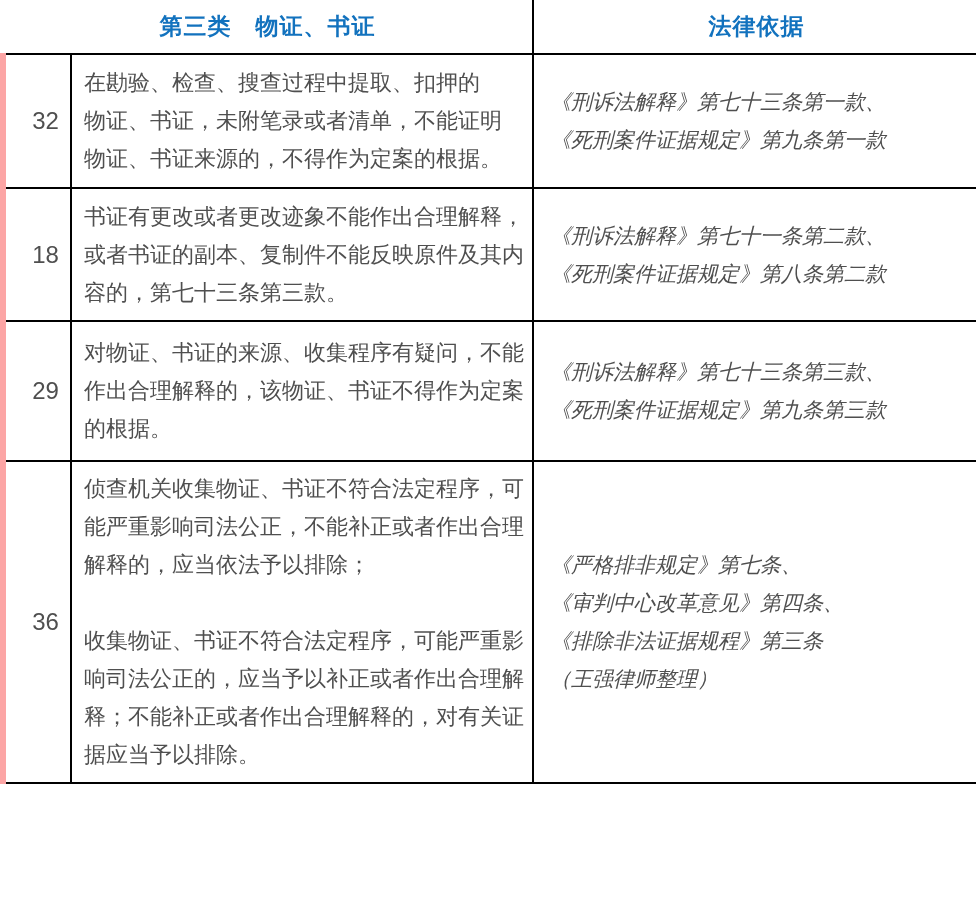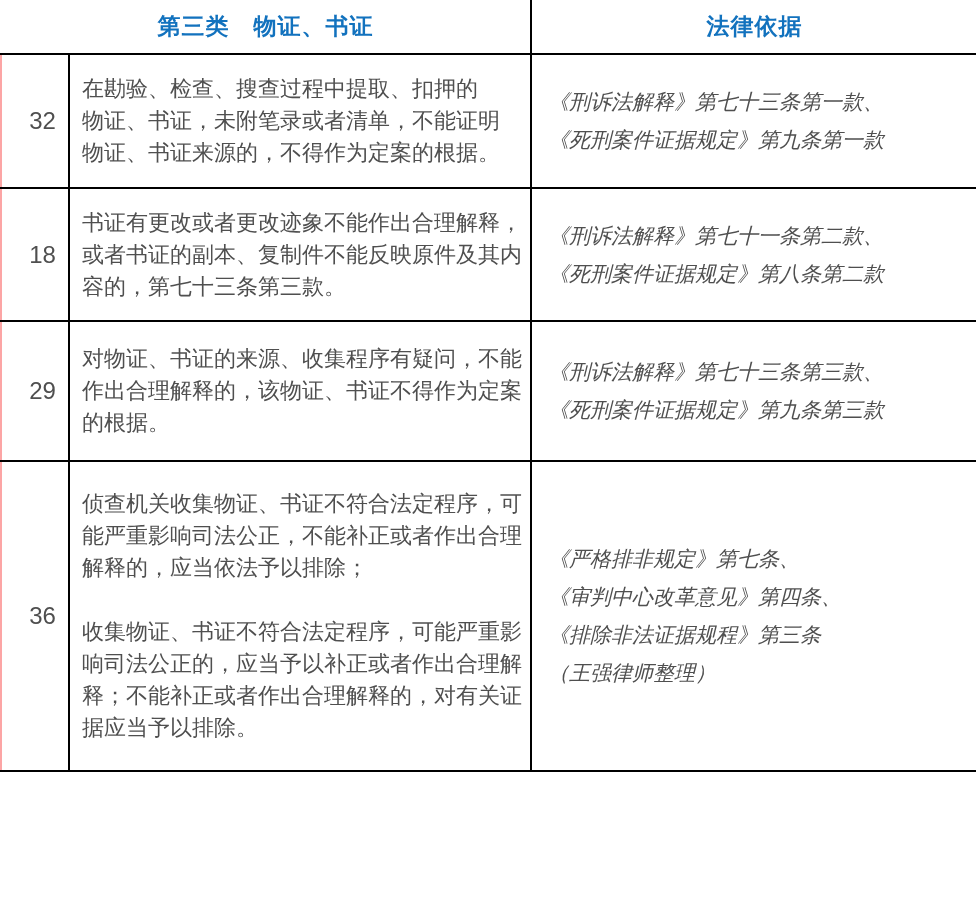--- a/index.html
+++ b/index.html
@@ -24,21 +24,21 @@
     border: 2px solid #000000;
     box-sizing: border-box;
     vertical-align: middle;
     margin-left: 20px;
   }
   
   table.rules thead th { border-top: none; }
   table.rules thead th.hdr-left  { border-left: none; }
   table.rules thead th.hdr-right { border-right: none; }
   
-  table.rules tbody td.num { border-left: 2px solid #fca5a5; padding-left: 16px; }
+  table.rules tbody td.num { border-left: 6px solid #fca5a5; padding-left: 16px; }
 
   tr.header-row { height: 54px; }
   tr.r32 { height: 134px; }
   tr.r33 { height: 137px; }
   tr.r34 { height: 133px; }
   tr.r35 { height: 140px; }
   tr.r36 { height: 310px; }
 
   th.hdr {
     color: #1272be;
@@ -48,21 +48,21 @@
     letter-spacing: 1px;
   }
   td.num {
     text-align: center;
     font-size: 24px;
     color: #4f4f4f;
   }
   td.content {
     padding: 8px 8px 8px 12px;
     font-size: 22px;
-    line-height: 32px;
+    line-height: 38px;
     color: #4f4f4f;
     white-space: pre-line;
   }
   td.legal {
     padding: 8px 6px 8px 16px;
     font-size: 21px;
     line-height: 38px;
     color: #4f4f4f;
     white-space: pre-line;
     font-style: italic;

